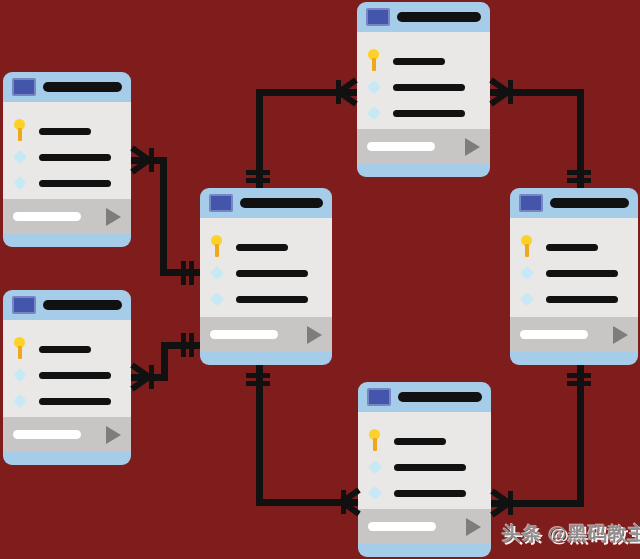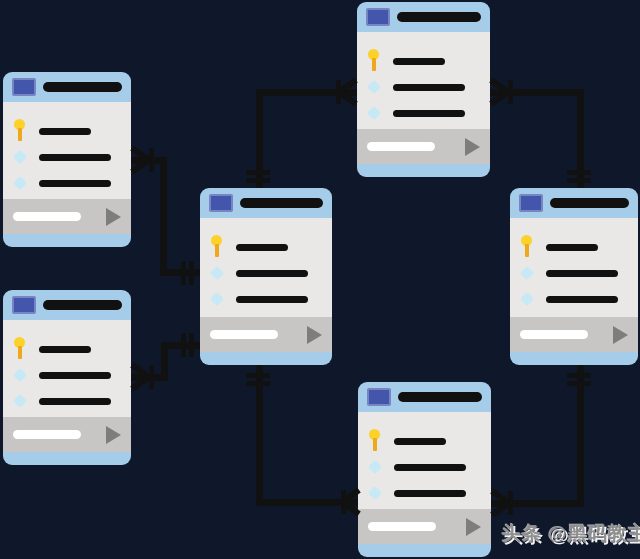--- a/index.html
+++ b/index.html
@@ -1,16 +1,16 @@
 <!DOCTYPE html>
 <html style="--card-blue: #a5cce8; --header-square: #4456ac; --body-gray: #e9e8e6; --footer-gray: #c7c6c4; --line-black: #111111; --key-head: #fcd12a; --key-stem: #eda81c; --diamond-blue: #c7e9f6; --play-gray: #7d7d7d; --pill-white: #ffffff; --watermark-gray: #8f8f8f;"><head>
 <meta charset="utf-8">
 <style>
   html,body{margin:0;padding:0;background:#fff;font-family:"Liberation Sans",sans-serif;}
-  #stage{position:relative;width:640px;height:559px;background:#0f172a;overflow:hidden;}
+  #stage{position:relative;width:640px;height:559px;background:#7f1d1d;overflow:hidden;}
 
   
   .card{position:absolute;background:var(--card-blue,#a5cce8);border-radius:9px;
         display:flex;flex-direction:column;z-index:1;box-sizing:border-box;}
   .card-header{height:30px;display:flex;align-items:center;padding:0 9px;gap:7px;flex:0 0 30px;}
   .hsq{width:24px;height:18px;background:var(--header-square,#4456ac);
        border:2px solid rgba(255,255,255,.28);border-radius:2px;box-sizing:border-box;flex:0 0 24px;}
   .hbar{flex:1;height:10px;background:var(--line-black,#111);border-radius:5px;}
   .card-body{flex:1;background:var(--body-gray,#e9e8e6);padding-top:16px;overflow:hidden;}
   .row{display:flex;align-items:center;height:26px;padding-left:9px;}

